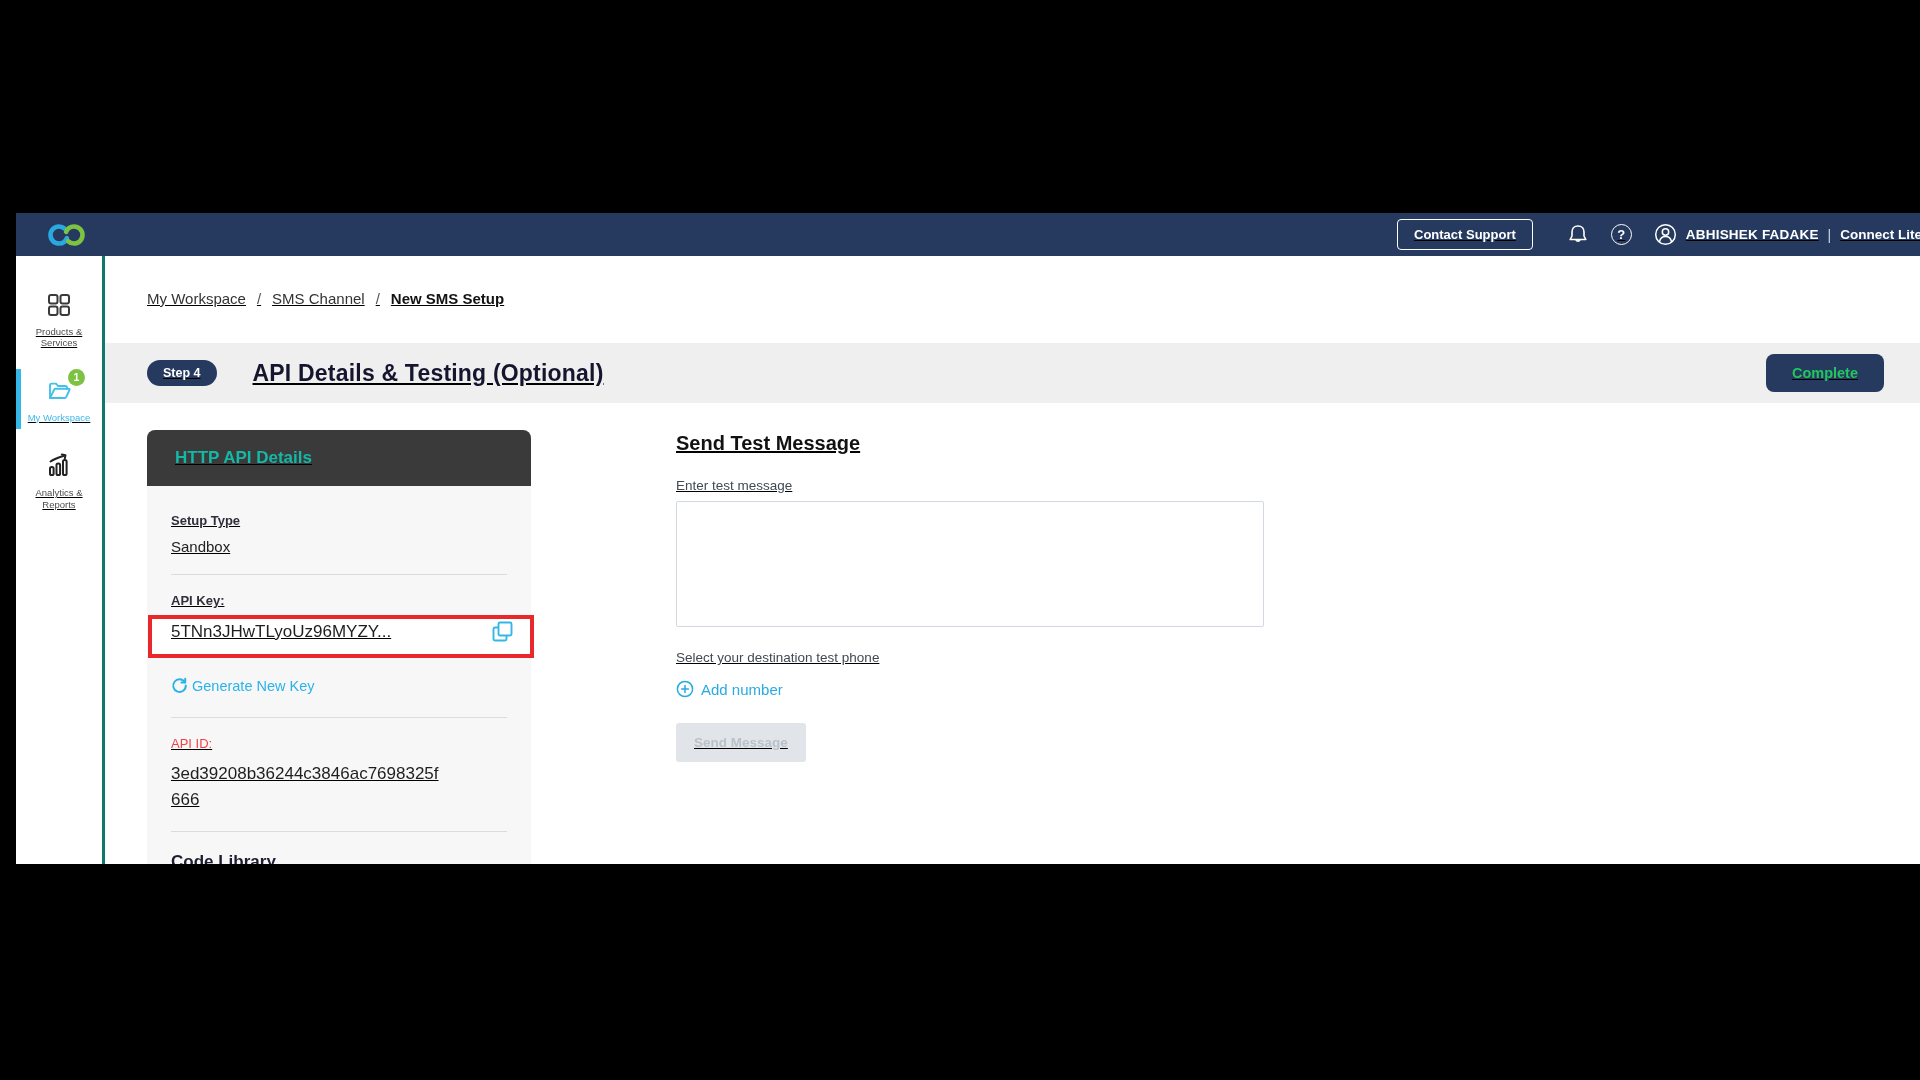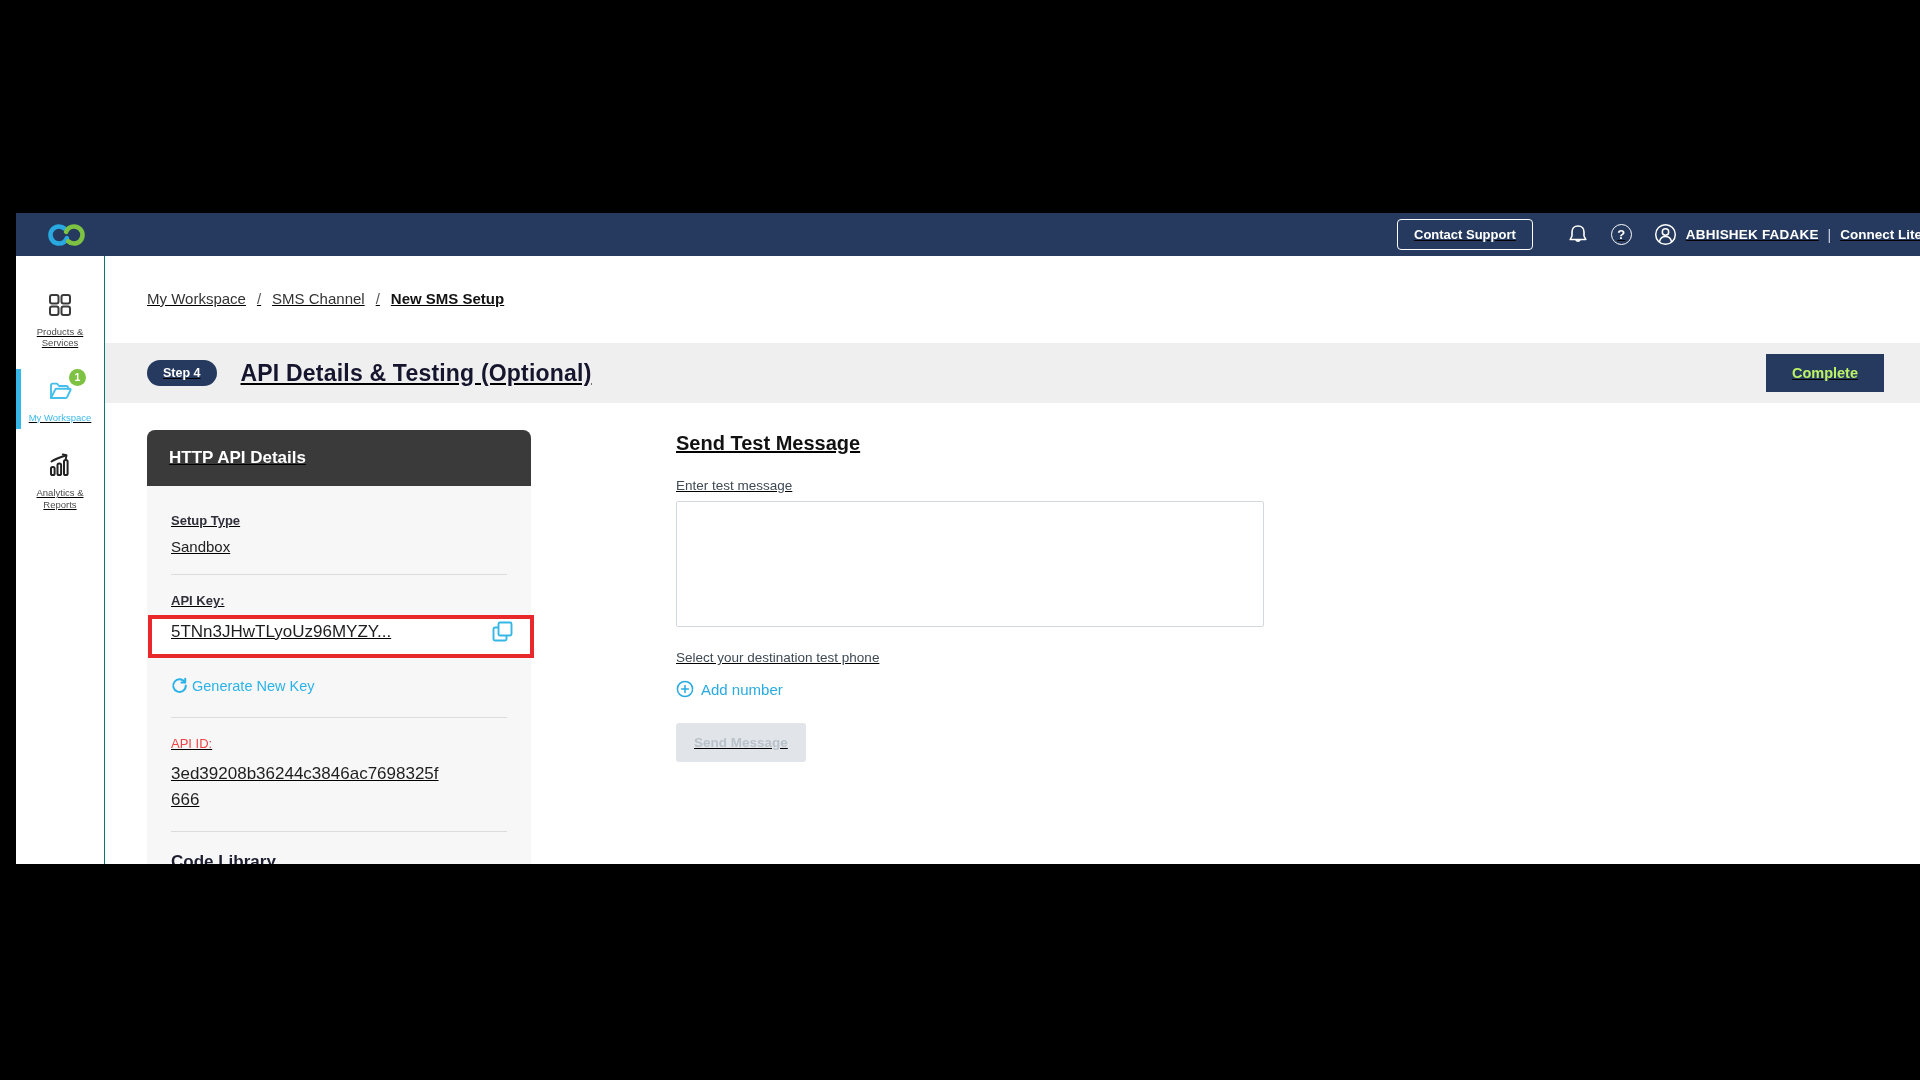--- a/index.html
+++ b/index.html
@@ -16,48 +16,48 @@
   .tb-icon { display:flex; align-items:center; justify-content:center; margin-right:22px; cursor:pointer; }
   .help-circle { width:21px; height:21px; border:1.5px solid #fff; border-radius:50%; color:#fff;
     font-size:13px; font-weight:bold; display:flex; align-items:center; justify-content:center; }
   .user-icon { margin-right:9px; }
   .tb-name { color:#fff; font-size:13.5px; font-weight:bold; letter-spacing:.2px; }
   .tb-sep { color:#cfd6e2; margin:0 9px; font-size:14px; }
   .tb-product { color:#fff; font-size:13.5px; font-weight:bold; }
 
   
   .body-row { display:flex; height:608px; }
-  .sidebar { width:89px; flex:0 0 89px; background:#fff; border-right:1px solid #0f766e; padding-top:28px; }
+  .sidebar { width:89px; flex:0 0 89px; background:#fff; border-right:3px solid #0f766e; padding-top:28px; }
   .side-item { position:relative; text-align:center; padding:8px 0 6px 0; margin-bottom:14px; cursor:pointer; }
   .side-item .icon-wrap { display:inline-block; position:relative; height:30px; }
   .side-label { margin-top:4px; font-size:9.5px; line-height:1.2; color:#4c4c4c; }
   .side-item.active .side-label { color:#3bb9e9; }
   .side-item.active::before { content:""; position:absolute; left:0; top:0; bottom:0; width:5px; background:#35b7e8; }
   .ws-badge { position:absolute; top:-8px; right:-12px; width:17px; height:17px; background:#7dc242;
     border-radius:50%; color:#fff; font-size:10.5px; font-weight:bold; display:flex; align-items:center; justify-content:center; }
 
   .content { flex:1; background:#fff; }
   .breadcrumb { padding:34px 0 0 42px; font-size:15px; color:#333; display:flex; gap:11px; align-items:center; }
   .crumb { cursor:pointer; }
   .crumb-sep { color:#555; }
   .crumb-current { font-weight:bold; color:#131313; }
 
   .step-strip { margin-top:36px; height:60px; background:#efefef; display:flex; align-items:center; padding-left:42px; }
   .step-pill { background:#253a5e; color:#fff; font-size:12.5px; font-weight:bold; padding:6px 16px;
-    border-radius:14px; margin-right:24px; }
+    border-radius:14px; margin-right:36px; }
   .step-title { font-size:23px; font-weight:bold; color:#15152e; letter-spacing:.2px; }
-  .complete-btn { margin-left:auto; margin-right:52px; background:#253a5e; color:#bef264; border:none; font-family:inherit;
-    font-size:14.5px; font-weight:bold; padding:11px 26px; border-radius:0; cursor:pointer; }
+  .complete-btn { margin-left:auto; margin-right:52px; background:#253a5e; color:#22c55e; border:none; font-family:inherit;
+    font-size:14.5px; font-weight:bold; padding:11px 26px; border-radius:8px; cursor:pointer; }
 
   .main-cols { display:flex; align-items:flex-start; margin:27px 0 0 42px; }
 
   
   .card { width:384px; flex:0 0 384px; min-height:434px; background:#f7f7f7; border-radius:8px 8px 0 0; }
   .card-header { height:56px; background:#3a3a3a; border-radius:8px 8px 0 0; display:flex; align-items:center;
-    padding-left:22px; color:#ffffff; font-size:17px; font-weight:bold;text-align:center; }
+    padding-left:28px; color:#14b8a6; font-size:17px; font-weight:bold;text-align:center; }
   .card-body { padding:27px 24px 20px 24px; }
   .lbl-bold { font-size:13px; font-weight:bold; color:#30303a; }
   .lbl-light { font-size:13px; color:#ef4444; }
   .val { margin-top:10px; font-size:15px; color:#222; }
   .divider { border:none; border-top:1px solid #dcdcdc; margin:19px 0 18px 0; }
   .api-key-box { margin:7px -27px 0 -23px; background:#fff; border:4px solid #e9282c;
     padding:0 15px 10px 19px; display:flex; align-items:center; justify-content:space-between; }
   .api-key-text { font-size:17px; color:#1f1f1f; }
   .copy-btn { background:none; border:none; padding:0; cursor:pointer; display:flex; }
   .gen-key { margin-top:19px; display:inline-flex; align-items:center; gap:4px; color:#2bb3e8;

